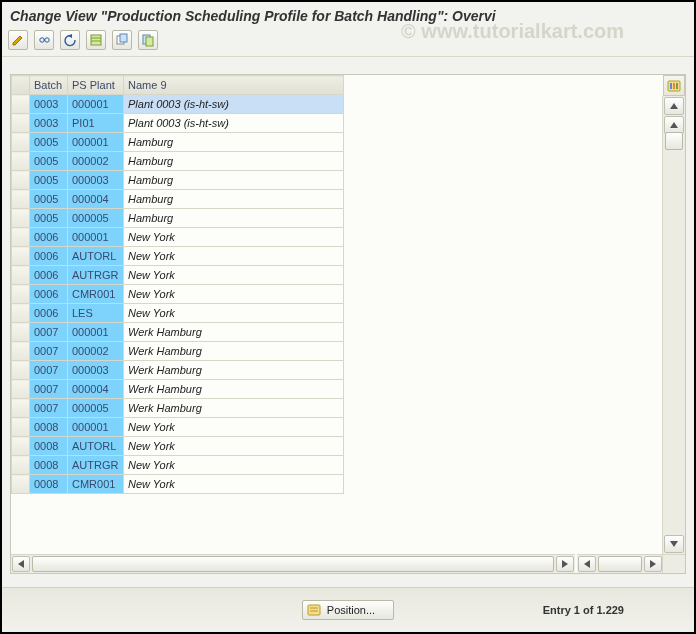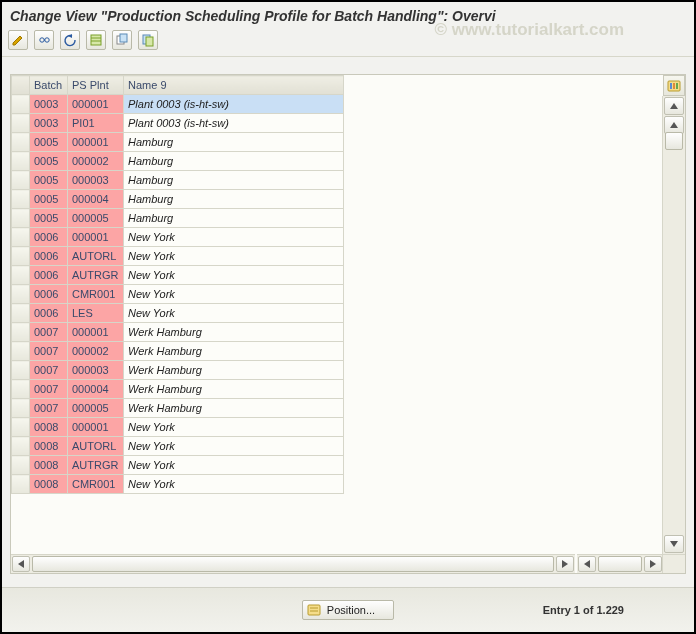--- a/index.html
+++ b/index.html
@@ -1,33 +1,33 @@
 <!DOCTYPE html>
 <html><head>
 <meta charset="utf-8">
 <style>
   html,body{margin:0;padding:0;font-family:Arial,Helvetica,sans-serif;font-size:11px;color:#222;}
   .screen{width:696px;height:634px;border:2px solid #000;box-sizing:border-box;background:#f2f2ef;position:relative;overflow:hidden;}
   .titlebar{padding:6px 8px 2px 8px;font-weight:bold;font-style:italic;font-size:14px;color:#333;background:#f2f2ef;}
-  .watermark{position:absolute;top:18px;right:70px;font-size:17px;color:#d5d5c8;font-weight:bold;pointer-events:none;}
+  .watermark{position:absolute;top:18px;right:70px;font-size:20px;color:#d5d5c8;font-weight:bold;pointer-events:none;}
   .toolbar{padding:4px 6px 6px 6px;display:flex;gap:6px;align-items:center;}
   .tbtn{width:18px;height:18px;border:1px solid #b9b9a8;background:linear-gradient(#fefefe,#e7e7de);border-radius:2px;display:flex;align-items:center;justify-content:center;cursor:pointer;}
   .tbtn svg{width:14px;height:14px;}
   .divider{height:1px;background:#d7d7ca;margin:0;}
   .gridarea{position:absolute;top:72px;left:8px;right:8px;bottom:58px;border:1px solid #c9c9bb;background:#fcfcf8;}
   .grid-viewport{position:absolute;top:0;left:0;right:22px;bottom:18px;overflow:hidden;}
   table.grid{border-collapse:collapse;table-layout:fixed;}
   table.grid th,table.grid td{border:1px solid #d6d6c9;padding:2px 4px;height:19px;box-sizing:border-box;overflow:hidden;white-space:nowrap;text-align:left;font-weight:normal;}
   table.grid th{background:linear-gradient(#efeee4,#e1e0d4);color:#3a4a6b;font-weight:normal;}
   th.sel,td.sel{width:18px;background:linear-gradient(#efeee4,#e1e0d4);}
   td.sel{background:linear-gradient(#f6f6ee,#e7e7dc);}
   th.c-plnt,td.c-plnt{width:38px;color:#3a4a6b;}
   th.c-ps,td.c-ps{width:56px;color:#3a4a6b;}
   th.c-name,td.c-name{width:220px;}
-  td.c-plnt,td.c-ps{background:#fca5a5;}
+  td.c-plnt,td.c-ps{background:#7dd3fc;}
   td.c-name{background:#fdfdf9;font-style:italic;}
   tr.selrow td.c-name{background:#c9dff5;}
   .col-config{position:absolute;top:0;right:0;width:22px;height:21px;border:1px solid #c9c9bb;background:linear-gradient(#f6f6ee,#e7e7dc);display:flex;align-items:center;justify-content:center;cursor:pointer;box-sizing:border-box;}
   .vscroll{position:absolute;top:21px;right:0;width:22px;bottom:18px;background:#edece2;border-left:1px solid #d6d6c9;}
   .vbtn{height:16px;border:1px solid #c0c0b2;margin:1px;background:linear-gradient(#fefefe,#e7e7de);display:flex;align-items:center;justify-content:center;cursor:pointer;border-radius:2px;}
   .vthumb{position:absolute;top:36px;left:2px;right:2px;height:16px;border:1px solid #b9b9a8;background:linear-gradient(#fefefe,#e7e7de);border-radius:2px;cursor:pointer;}
   .vbtn.bot{position:absolute;bottom:1px;left:0;right:0;}
   .hscroll{position:absolute;left:0;right:22px;bottom:0;height:18px;background:#edece2;border-top:1px solid #d6d6c9;display:flex;}
   .hbtn{width:16px;margin:1px;border:1px solid #c0c0b2;background:linear-gradient(#fefefe,#e7e7de);display:flex;align-items:center;justify-content:center;cursor:pointer;border-radius:2px;}
   .htrack{flex:1;position:relative;}
@@ -91,21 +91,21 @@
 
   <div class="divider"></div>
 
   <div class="gridarea">
     <div class="grid-viewport">
       <table class="grid">
         <thead>
           <tr>
             <th class="sel"></th>
             <th class="c-plnt">Batch</th>
-            <th class="c-ps">PS Plnt</th>
+            <th class="c-ps">PS Plant</th>
             <th class="c-name">Name 9</th>
           </tr>
         </thead>
         <tbody id="grid-body">
             <tr class="selrow">
               <td class="sel"></td>
               <td class="c-plnt">0003</td>
               <td class="c-ps">000001</td>
               <td class="c-name">Plant 0003 (is-ht-sw)</td>
             </tr>

